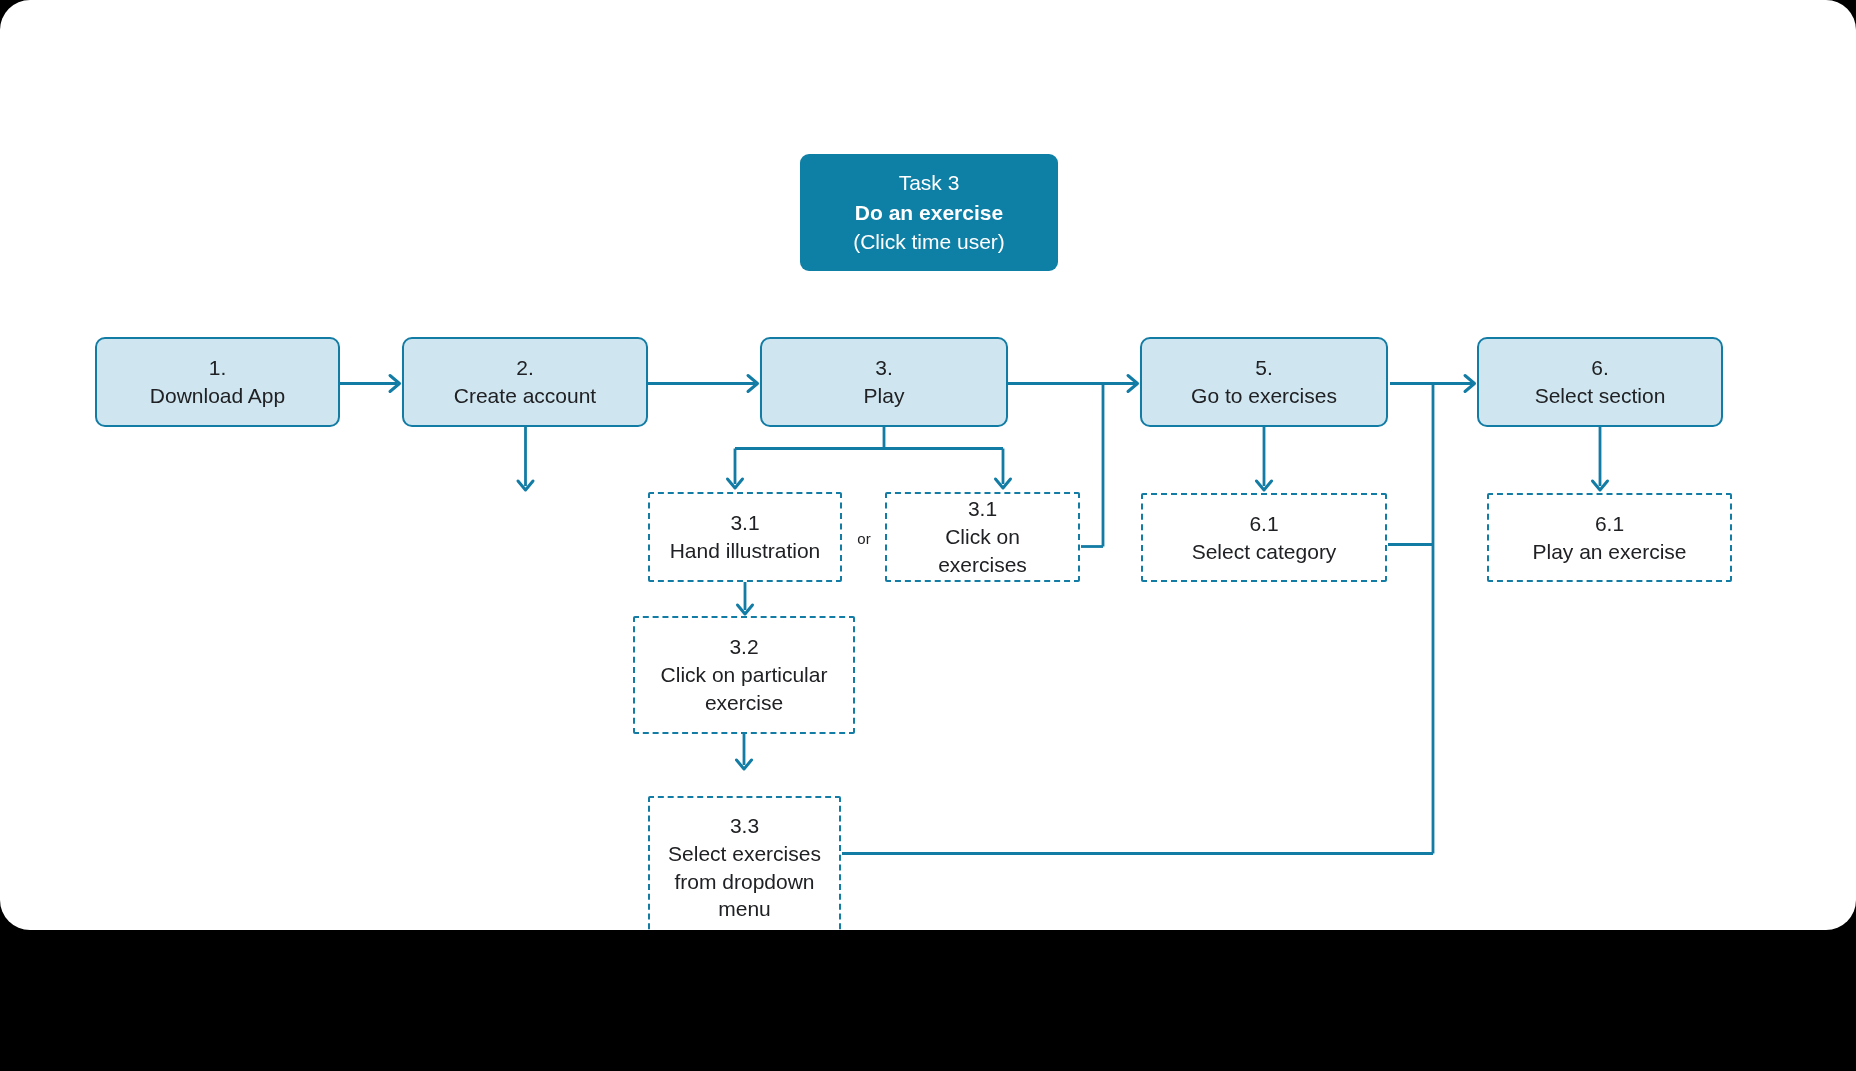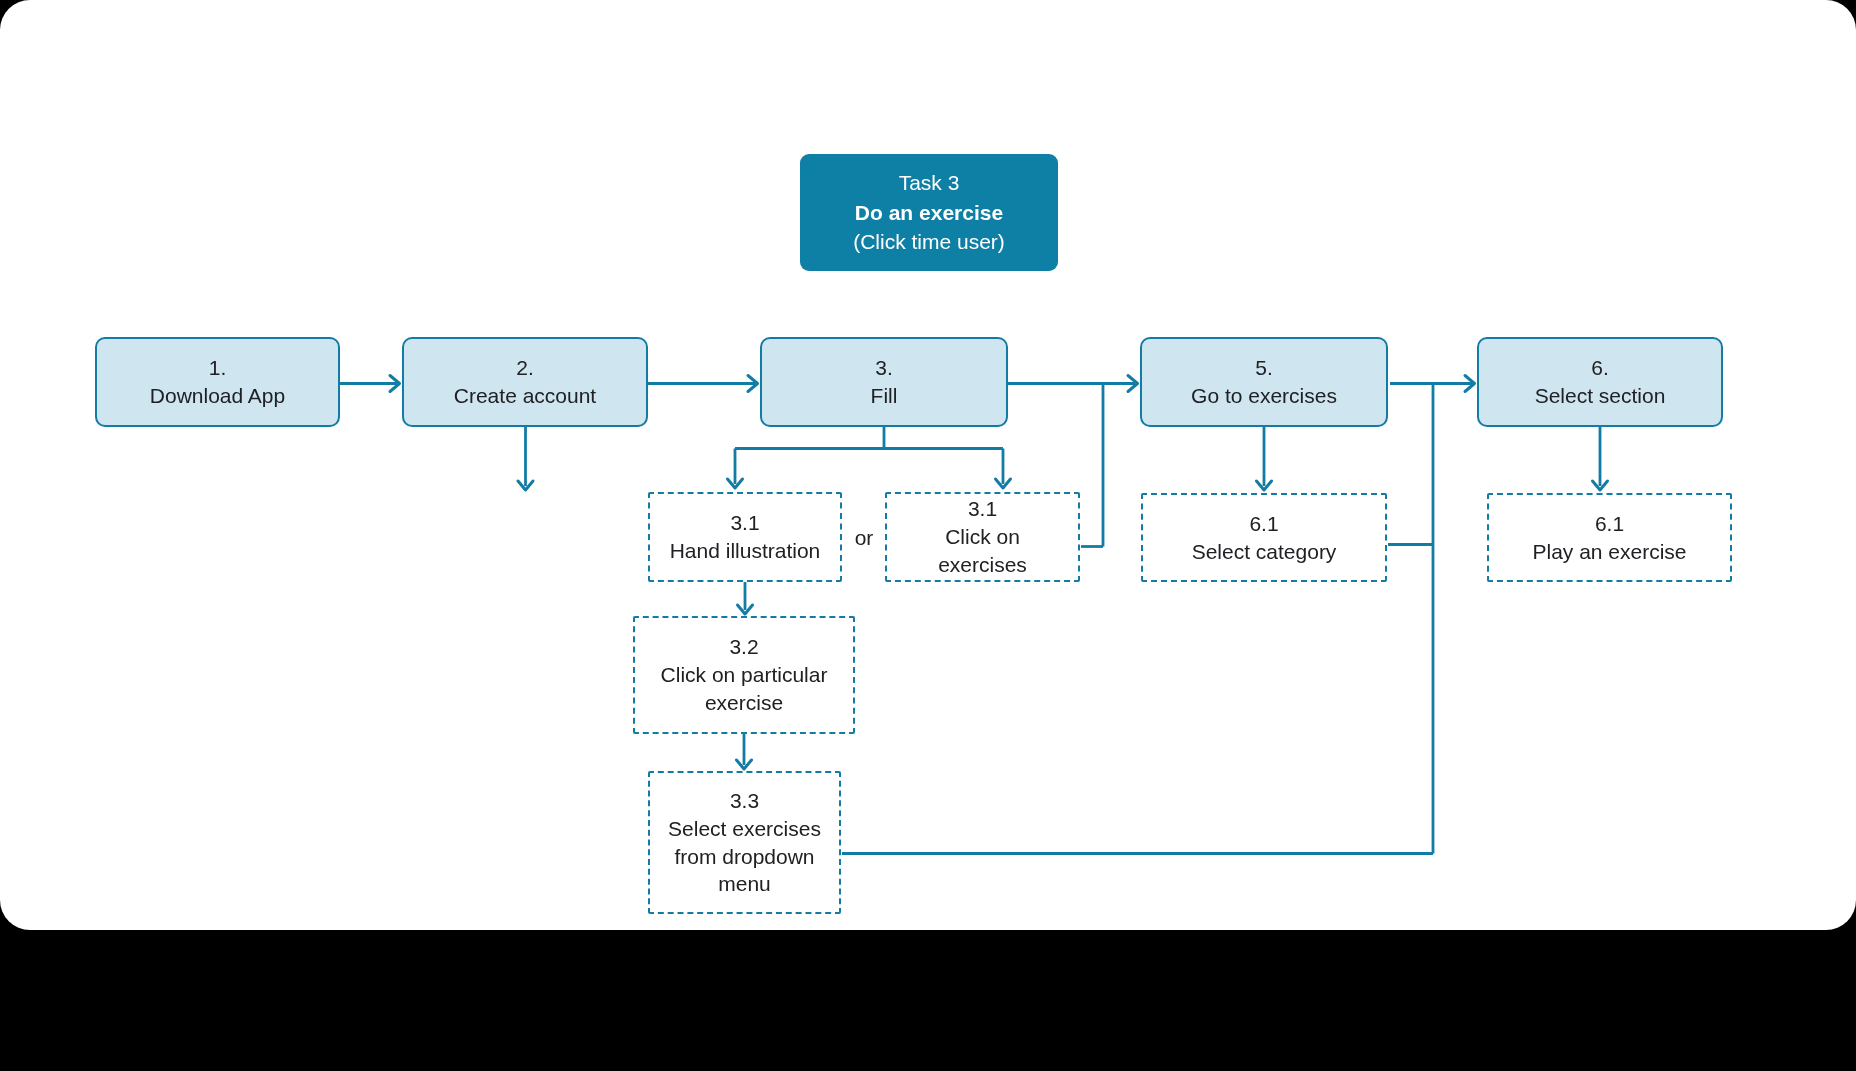--- a/index.html
+++ b/index.html
@@ -28,21 +28,21 @@
   .solid{background:var(--node-fill);border:2.8px solid var(--accent);border-radius:10px;}
   .dashed{background:var(--canvas-bg);border:2.6px dashed var(--accent);border-radius:2px;}
   .header-box{
     position:absolute;display:flex;flex-direction:column;align-items:center;justify-content:center;
     text-align:center;background:var(--header-fill);color:var(--header-text);
     border-radius:9px;font-size:21px;line-height:1.42;
   }
   .header-box .bold{font-weight:bold;}
   .or{
     position:absolute;display:flex;align-items:center;justify-content:center;
-    color:var(--text);font-size:21px;
+    color:var(--text);font-size:15px;
   }
 </style>
 </head>
 <body>
 
 <div class="canvas">
 
   <svg class="connectors" viewBox="0 0 1856 1071">
 
     <path d="M340,383.5 H397"></path>
@@ -89,21 +89,21 @@
   <div class="node solid" style="left:95px;top:337px;width:245px;height:90px">
     <div>1.</div>
     <div class="label">Download App</div>
   </div>
   <div class="node solid" style="left:402px;top:337px;width:246px;height:90px">
     <div>2.</div>
     <div class="label">Create account</div>
   </div>
   <div class="node solid" style="left:760px;top:337px;width:248px;height:90px">
     <div>3.</div>
-    <div class="label">Fill</div>
+    <div class="label">Play</div>
   </div>
   <div class="node solid" style="left:1140px;top:337px;width:248px;height:90px">
     <div>5.</div>
     <div class="label">Go to exercises</div>
   </div>
   <div class="node solid" style="left:1477px;top:337px;width:246px;height:90px">
     <div>6.</div>
     <div class="label">Select section</div>
   </div>
 
@@ -123,20 +123,20 @@
   </div>
   <div class="node dashed" style="left:1487px;top:493px;width:245px;height:89px">
     <div>6.1</div>
     <div class="label">Play an exercise</div>
   </div>
   <div class="node dashed" style="left:633px;top:616px;width:222px;height:118px">
     <div>3.2</div>
     <div class="label">Click on particular
 exercise</div>
   </div>
-  <div class="node dashed" style="left:648px;top:771px;width:193px;height:143px">
+  <div class="node dashed" style="left:648px;top:796px;width:193px;height:143px">
     <div>3.3</div>
     <div class="label">Select exercises
 from dropdown
 menu</div>
   </div>
 
 </div>
 
 </body></html>

